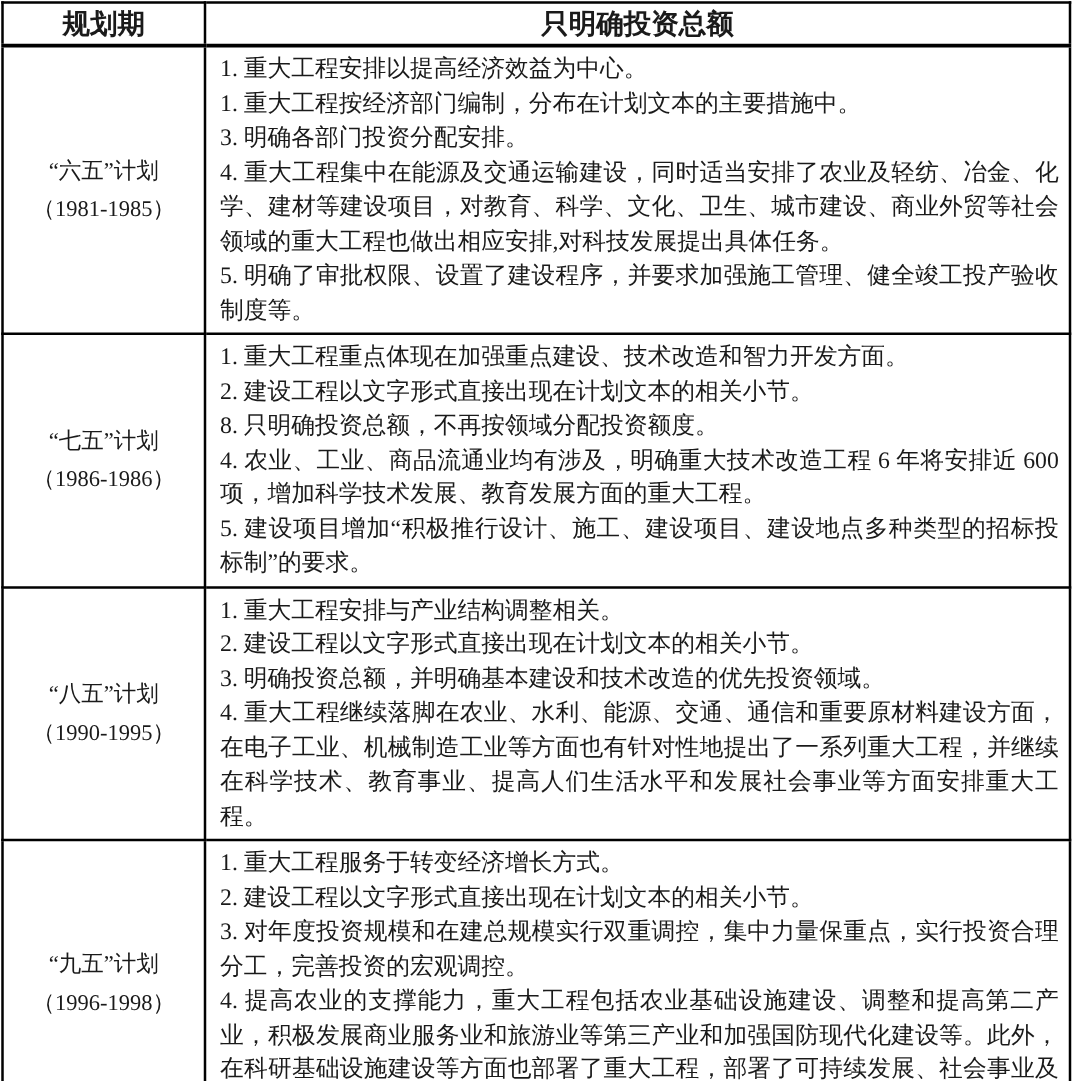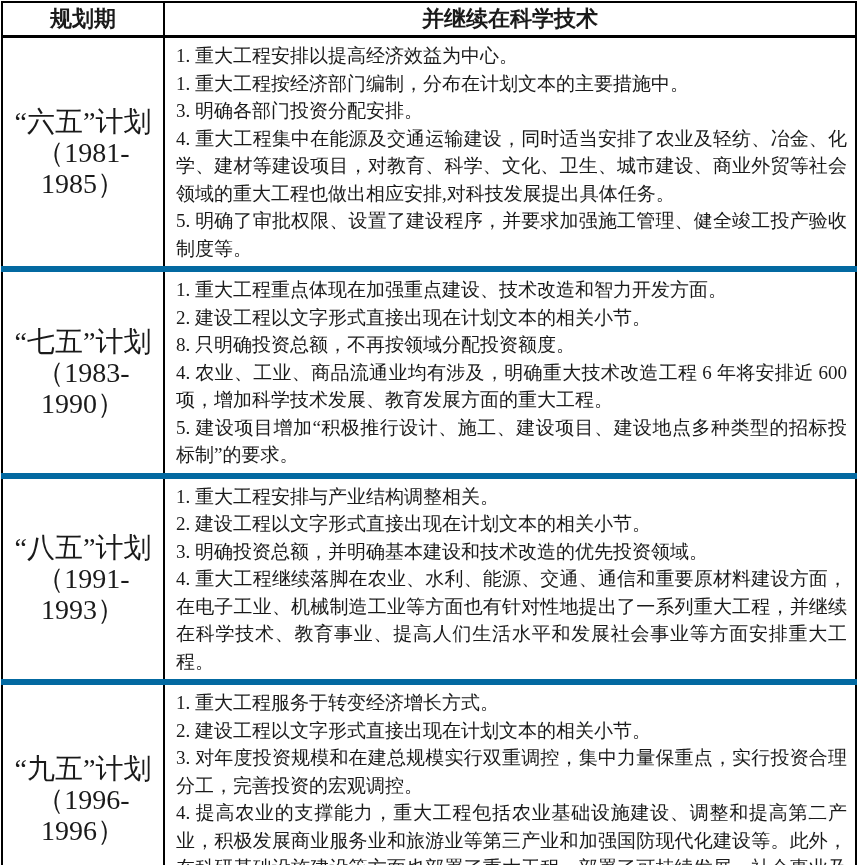--- a/index.html
+++ b/index.html
@@ -31,96 +31,96 @@
     font-weight: bold;
     text-align: center;
     height: 30px;
     padding: 1px 2px;
     line-height: 28px;
   }
   col.period-col { width: 162px; }
   td.period-cell {
     text-align: center;
     vertical-align: middle;
-    font-size: 28px;
+    font-size: 18px;
     line-height: 31px;
     padding: 2px;
   }
   td.features-cell {
     vertical-align: middle;
     font-size: 19px;
     line-height: 27.5px;
     padding: 4px 8px 4px 11px;
   }
   .feature-item {
     text-align: justify;
     text-justify: inter-ideograph;
   }
   tr.row-sep td {
-    border-top: 6px solid #0369a1;
+    border-top: 1px solid #0369a1;
   }
 </style>
 </head>
 <body>
 
 <div class="table-wrap">
   <table class="doc-table">
     <colgroup>
       <col class="period-col">
       <col class="features-col">
     </colgroup>
     <thead>
       <tr>
         <th>规划期</th>
-        <th>并继续在科学技术</th>
+        <th>只明确投资总额</th>
       </tr>
     </thead>
     <tbody>
       <tr>
         <td class="period-cell">
           <div>“六五”计划</div>
           <div>（1981-1985）</div>
         </td>
         <td class="features-cell">
           <div class="feature-item">1. 重大工程安排以提高经济效益为中心。</div>
           <div class="feature-item">1. 重大工程按经济部门编制，分布在计划文本的主要措施中。</div>
           <div class="feature-item">3. 明确各部门投资分配安排。</div>
           <div class="feature-item">4. 重大工程集中在能源及交通运输建设，同时适当安排了农业及轻纺、冶金、化学、建材等建设项目，对教育、科学、文化、卫生、城市建设、商业外贸等社会领域的重大工程也做出相应安排,对科技发展提出具体任务。</div>
           <div class="feature-item">5. 明确了审批权限、设置了建设程序，并要求加强施工管理、健全竣工投产验收制度等。</div>
         </td>
       </tr>
       <tr class="row-sep">
         <td class="period-cell">
           <div>“七五”计划</div>
-          <div>（1983-1990）</div>
+          <div>（1986-1986）</div>
         </td>
         <td class="features-cell">
           <div class="feature-item">1. 重大工程重点体现在加强重点建设、技术改造和智力开发方面。</div>
           <div class="feature-item">2. 建设工程以文字形式直接出现在计划文本的相关小节。</div>
           <div class="feature-item">8. 只明确投资总额，不再按领域分配投资额度。</div>
           <div class="feature-item">4. 农业、工业、商品流通业均有涉及，明确重大技术改造工程 6 年将安排近 600 项，增加科学技术发展、教育发展方面的重大工程。</div>
           <div class="feature-item">5. 建设项目增加“积极推行设计、施工、建设项目、建设地点多种类型的招标投标制”的要求。</div>
         </td>
       </tr>
       <tr class="row-sep">
         <td class="period-cell">
           <div>“八五”计划</div>
-          <div>（1991-1993）</div>
+          <div>（1990-1995）</div>
         </td>
         <td class="features-cell">
           <div class="feature-item">1. 重大工程安排与产业结构调整相关。</div>
           <div class="feature-item">2. 建设工程以文字形式直接出现在计划文本的相关小节。</div>
           <div class="feature-item">3. 明确投资总额，并明确基本建设和技术改造的优先投资领域。</div>
           <div class="feature-item">4. 重大工程继续落脚在农业、水利、能源、交通、通信和重要原材料建设方面，在电子工业、机械制造工业等方面也有针对性地提出了一系列重大工程，并继续在科学技术、教育事业、提高人们生活水平和发展社会事业等方面安排重大工程。</div>
         </td>
       </tr>
       <tr class="row-sep">
         <td class="period-cell">
           <div>“九五”计划</div>
-          <div>（1996-1996）</div>
+          <div>（1996-1998）</div>
         </td>
         <td class="features-cell">
           <div class="feature-item">1. 重大工程服务于转变经济增长方式。</div>
           <div class="feature-item">2. 建设工程以文字形式直接出现在计划文本的相关小节。</div>
           <div class="feature-item">3. 对年度投资规模和在建总规模实行双重调控，集中力量保重点，实行投资合理分工，完善投资的宏观调控。</div>
           <div class="feature-item">4. 提高农业的支撑能力，重大工程包括农业基础设施建设、调整和提高第二产业，积极发展商业服务业和旅游业等第三产业和加强国防现代化建设等。此外，在科研基础设施建设等方面也部署了重大工程，部署了可持续发展、社会事业及社会主要精神文明和民主法制建设方面的任务。</div>
         </td>
       </tr>
     </tbody>
   </table>

